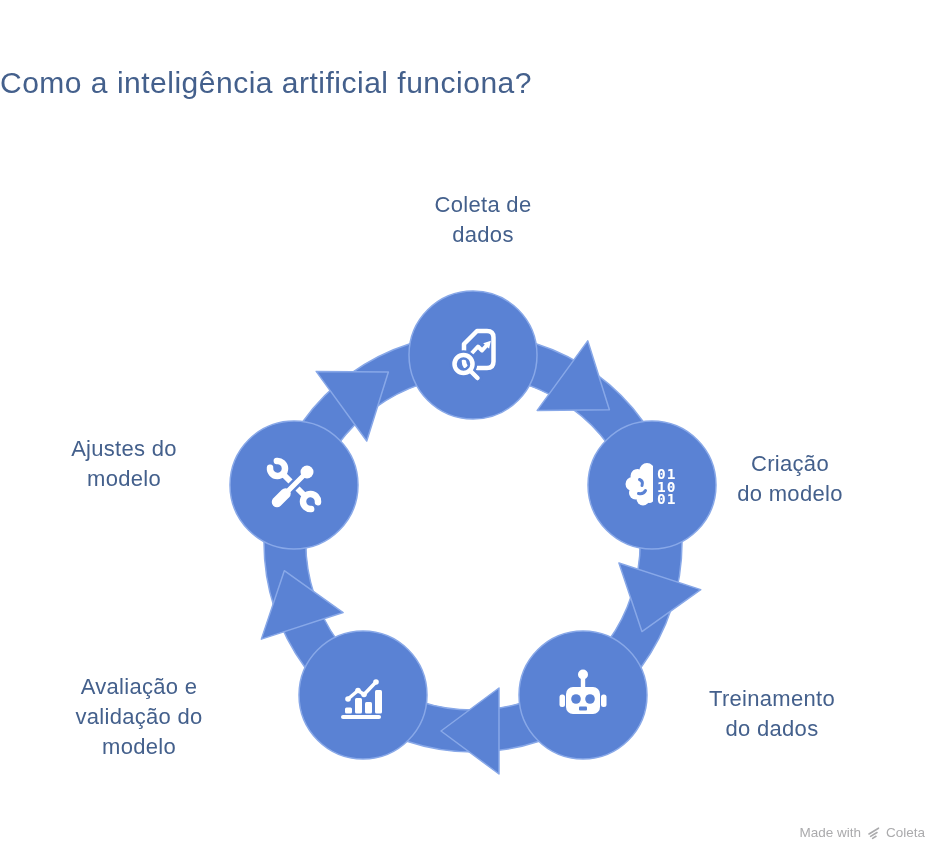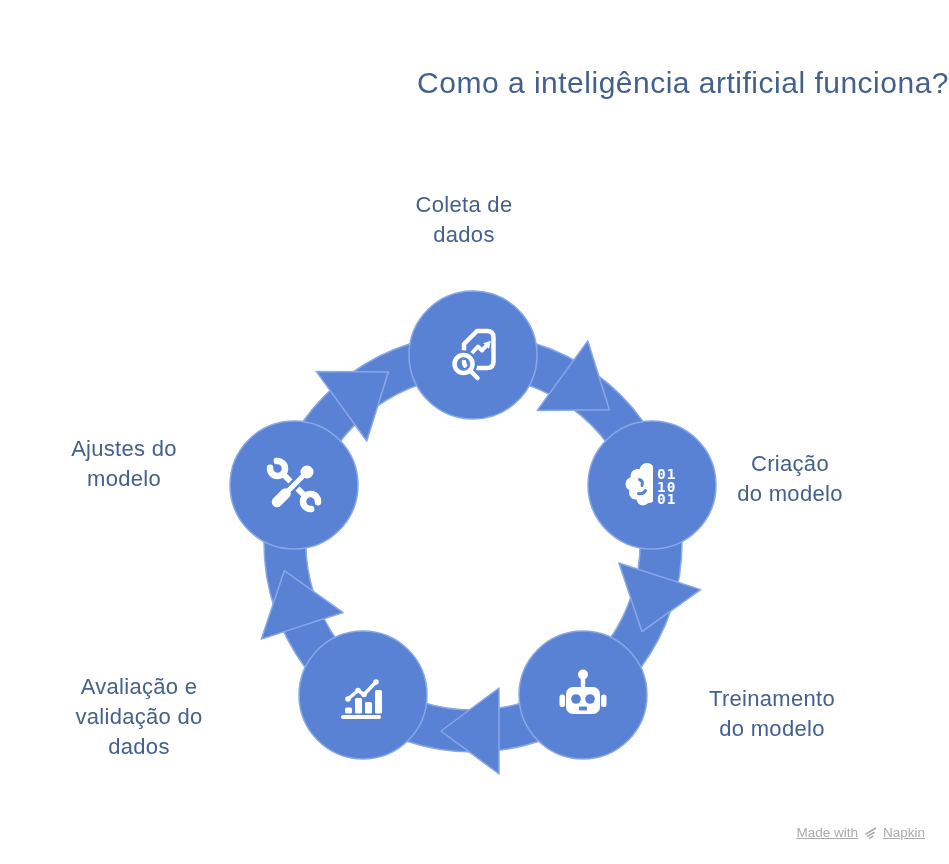--- a/index.html
+++ b/index.html
@@ -1,48 +1,48 @@
 <!DOCTYPE html>
 <html><head>
 <meta charset="utf-8">
 <style>
   html,body { margin:0; padding:0; background:#ffffff; }
   .canvas {
     position:relative; width:949px; height:864px; background:#ffffff;
     font-family:"Liberation Sans","DejaVu Sans",sans-serif; overflow:hidden;
   }
   .title {
-    position:absolute; left:0; right:0; top:66px; text-align:right;
+    position:absolute; left:0; right:0; top:66px; text-align:left;
     font-size:30px; font-weight:500; color:#44608C; letter-spacing:0.5px;
   }
   .node-label {
     position:absolute; width:220px; text-align:center;
     font-size:22px; line-height:30px; font-weight:500; color:#44608C;
     white-space:pre-line; letter-spacing:0.3px;
   }
-  .nl0 { left:354px; top:190px; }
+  .nl0 { left:373px; top:190px; }
   .nl1 { left:680px; top:449px; }
   .nl2 { left:662px; top:684px; }
   .nl3 { left:29px;  top:672px; }
   .nl4 { left:14px;  top:434px; }
   svg.diagram { position:absolute; left:0; top:0; }
   .band, .head { fill:#5A82D4; stroke:#88A8E8; stroke-width:1.5; stroke-linejoin:round; }
   .node-circle { fill:#5A82D4; stroke:#88A8E8; stroke-width:1.5; }
   .w-stroke { stroke:#ffffff; fill:none; stroke-linecap:round; stroke-linejoin:round; }
   .w-fill { fill:#ffffff; }
   .b-fill { fill:#5A82D4; }
   .b-stroke { stroke:#5A82D4; fill:none; stroke-linecap:round; stroke-linejoin:round; }
   .digits {
     font-family:"DejaVu Sans Mono",monospace; font-size:14.5px; font-weight:bold;
     fill:#ffffff; letter-spacing:1px;
   }
   .watermark {
     position:absolute; right:24px; top:822px; height:20px;
     display:flex; align-items:center; gap:5px;
-    color:#ABABAD; font-size:13.5px;text-decoration:underline;
+    color:#ABABAD; font-size:13.5px;
   }
 </style>
 </head>
 <body>
 
 <div class="canvas">
 
   <div class="title">Como a inteligência artificial funciona?</div>
 
   <svg class="diagram" width="949" height="864" viewBox="0 0 949 864">
@@ -130,32 +130,32 @@
       <path class="w-stroke" stroke-width="5" d="M25.5 38.5 L41 23"></path>
       <path class="w-stroke" stroke-width="10.5" d="M15 49 L23.5 40.5"></path>
     </g>
   </svg>
 
   <div class="node-label nl0">Coleta de
 dados</div>
   <div class="node-label nl1">Criação
 do modelo</div>
   <div class="node-label nl2">Treinamento
-do modelo</div>
+do dados</div>
   <div class="node-label nl3">Avaliação e
 validação do
-dados</div>
+modelo</div>
   <div class="node-label nl4">Ajustes do
 modelo</div>
 
   <div class="watermark">
     <span>Made with</span>
     <svg width="15" height="15" viewBox="0 0 15 15">
       <g stroke="#ABABAD" stroke-width="1.6" stroke-linecap="round" fill="none">
         <path d="M3 9 L12.5 3.2"></path>
         <path d="M4.6 11.4 L11 7.5"></path>
         <path d="M6.6 13.4 L10 11.3"></path>
       </g>
     </svg>
-    <span>Napkin</span>
+    <span>Coleta</span>
   </div>
 
 </div>
 
 </body></html>

